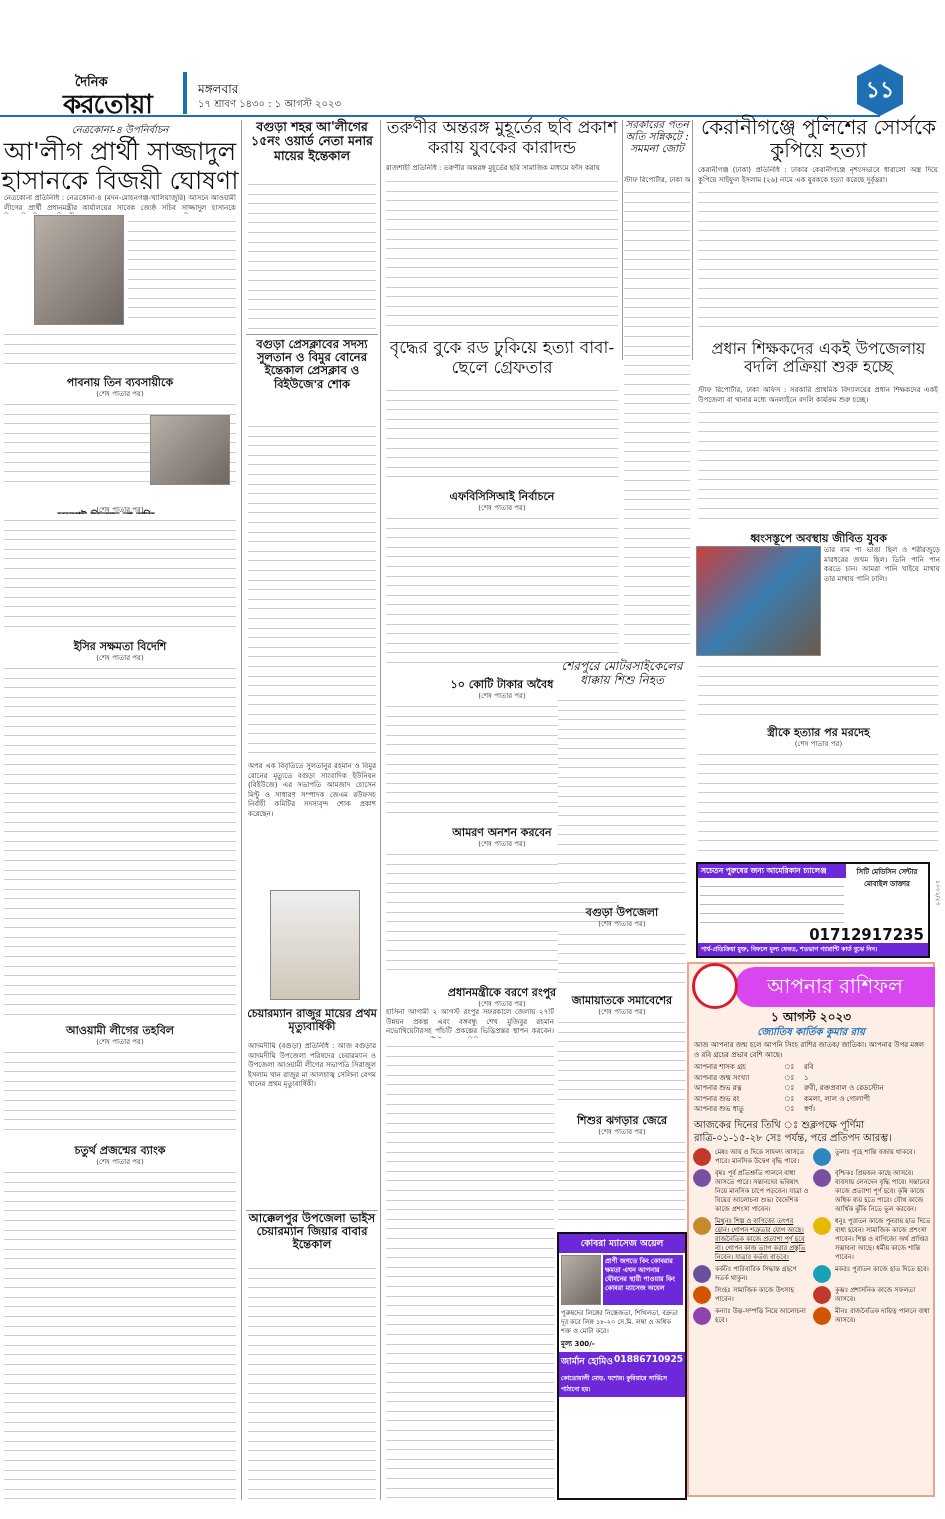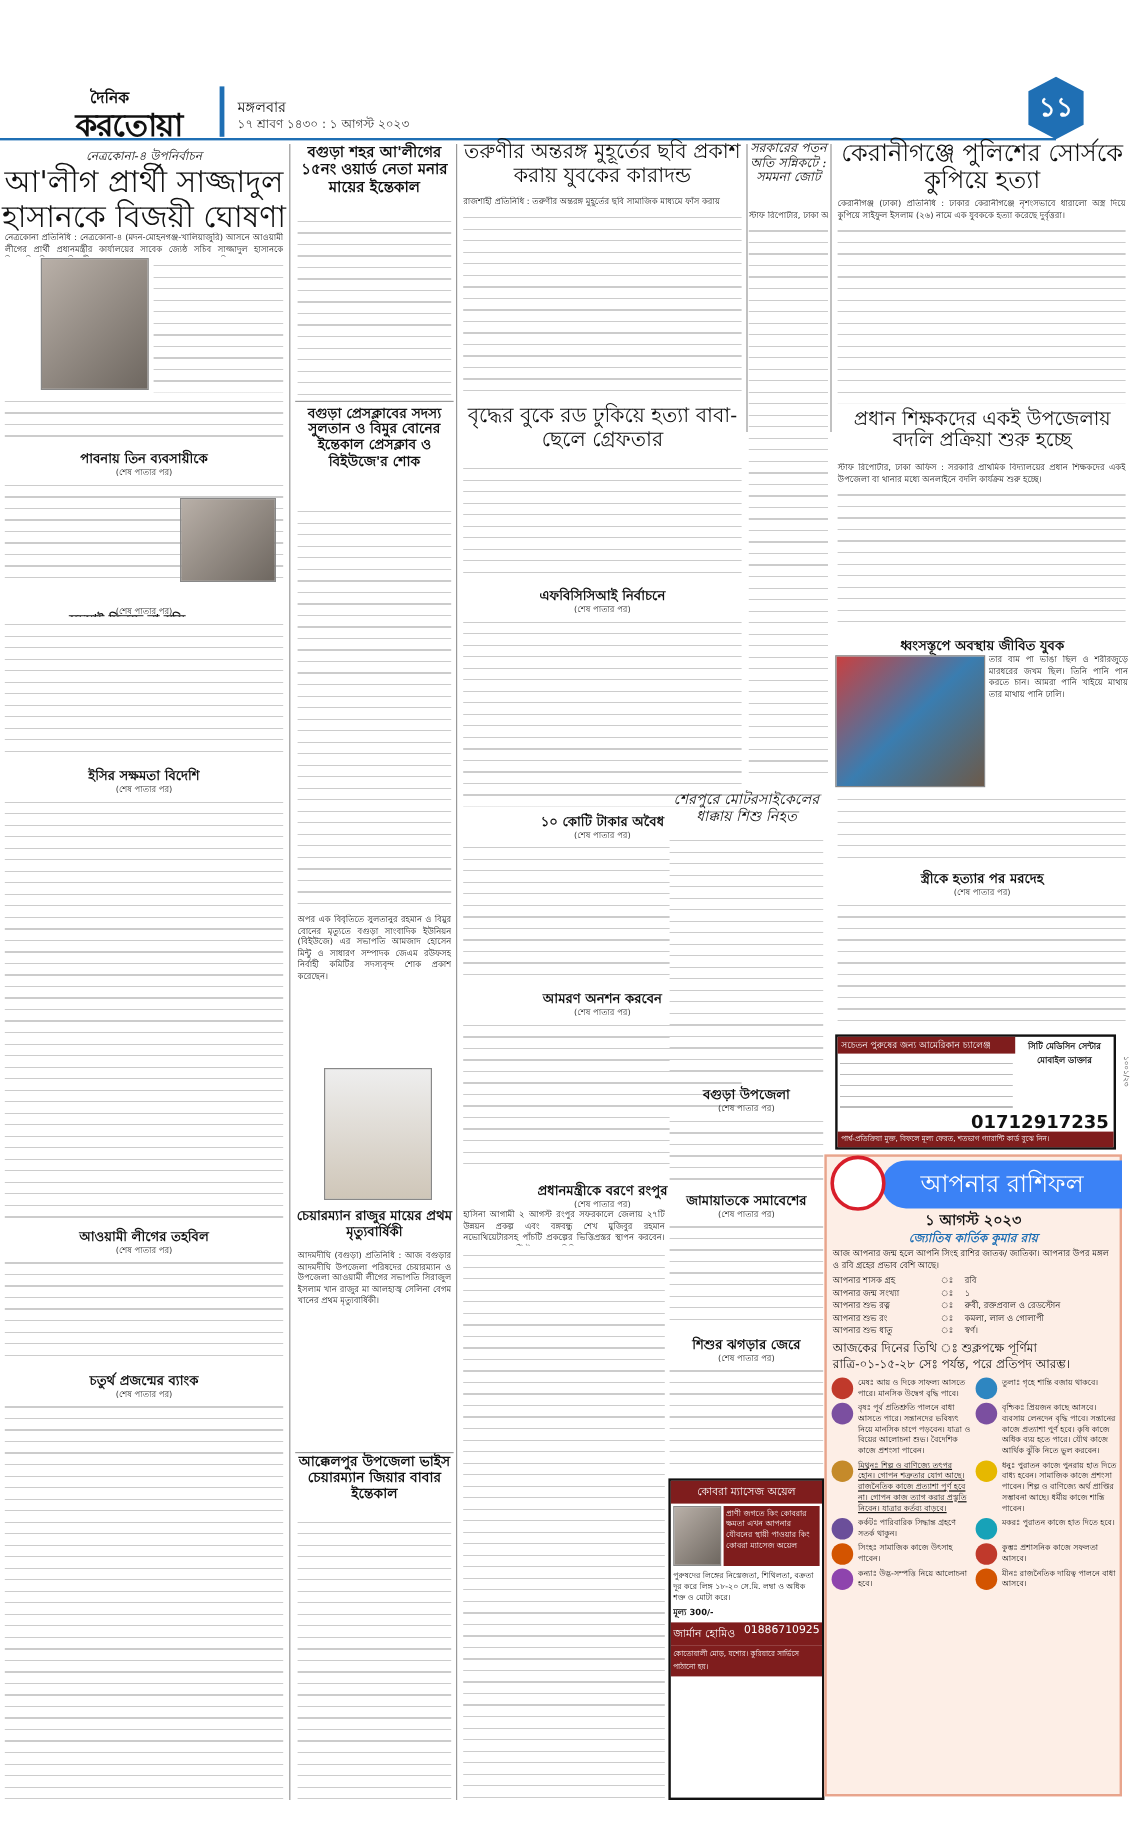--- a/index.html
+++ b/index.html
@@ -16,23 +16,23 @@
   .page-num{left:855px;top:72px;width:50px;text-align:center;color:#fff;font-weight:bold;font-size:22px}
   .col{font-size:7px;line-height:9.6px;color:#222;text-align:justify;overflow:hidden}
   .h-kicker{font-size:10px;font-style:italic;text-align:center}
   .h1{font-family:"DejaVu Serif",serif;text-align:center;line-height:1.15}
   .sub{font-size:11px;font-weight:bold;text-align:center;font-family:"DejaVu Serif",serif}
   .cont{font-size:7px;text-align:center;color:#333}
   .vline{width:1px;background:#999}
   .hline{height:1px;background:#999}
   .photo{background:linear-gradient(135deg,#b9b0a8,#6e6760);border:1px solid #888}
   .ad-box{border:2px solid #111;background:#fff}
-  .ad-dark{background:#7f1d1d;color:#fff;font-weight:normal}
+  .ad-dark{background:#6d28d9;color:#fff;font-weight:bold}
   .rashi{left:687px;top:962px;width:248px;height:535px;background:#fdeee6;border:2px solid #e8a48c}
-  .rashi-banner{left:735px;top:967px;width:200px;height:40px;background:#3b82f6;color:#fff;font-size:20px;font-family:"DejaVu Serif",serif;border-radius:22px 0 0 22px;display:flex;align-items:center;justify-content:center}
+  .rashi-banner{left:735px;top:967px;width:200px;height:40px;background:#d946ef;color:#fff;font-size:20px;font-family:"DejaVu Serif",serif;border-radius:22px 0 0 22px;display:flex;align-items:center;justify-content:center}
   .rashi-wheel{left:692px;top:963px;width:46px;height:46px;border-radius:50%;border:3px solid #d81e2a;background:#fff}
   .zodiac-row{display:flex;gap:4px;font-size:6.5px;line-height:9px}
   .zicon{width:18px;height:18px;border-radius:50%;display:inline-block;flex:none}
   .text-block{color:#555}
 </style>
 </head>
 <body>
 
 <div class="abs logo-small">দৈনিক</div>
 <div class="abs logo-big">করতোয়া</div>

